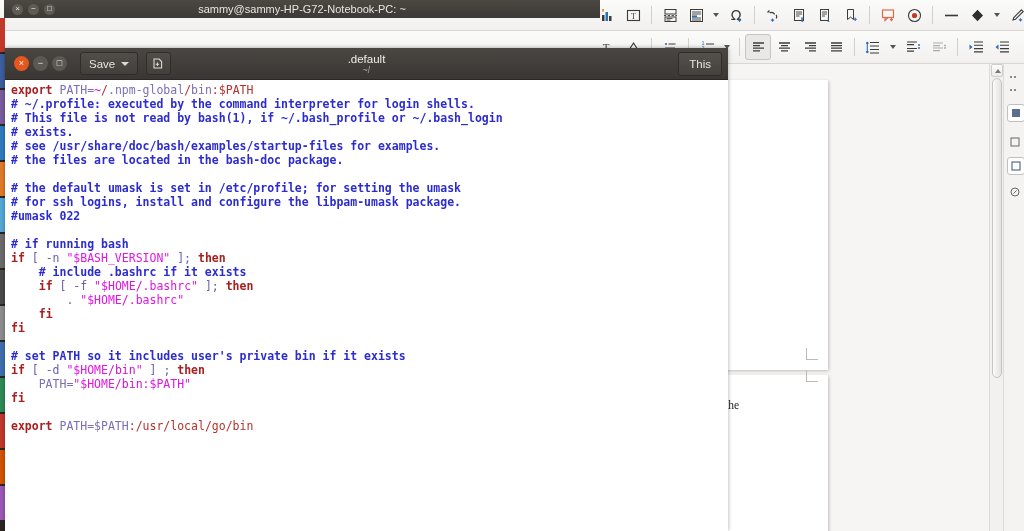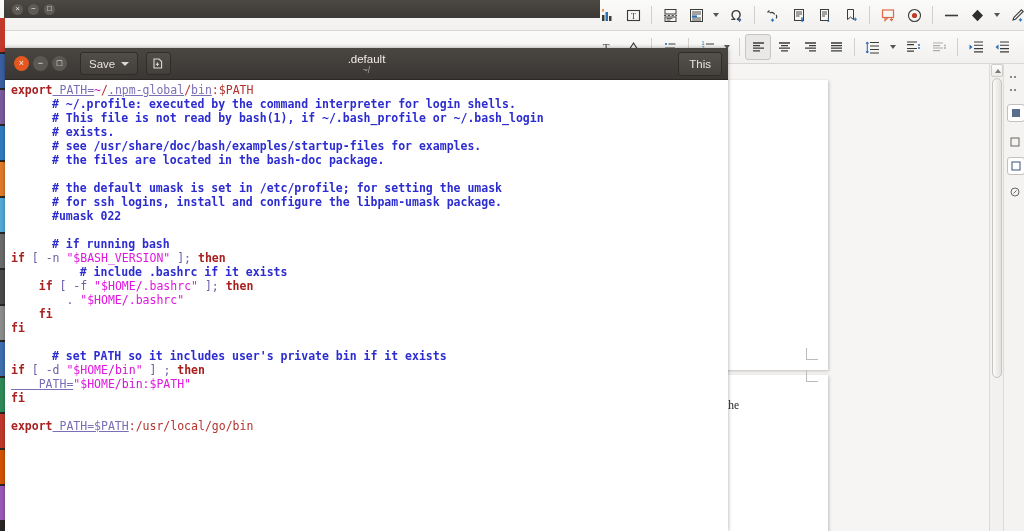--- a/index.html
+++ b/index.html
@@ -146,26 +146,26 @@
     color:#e9e4de;font-size:11.5px;display:flex;align-items:center;
   }
   #gedit-body{
     height:452px;background:#ffffff;overflow:hidden;position:relative;
     padding:3px 0 0 6px;box-sizing:border-box;
   }
   #code{
     font-family:"DejaVu Sans Mono","Liberation Mono",monospace;
     font-size:11.5px;line-height:14px;white-space:pre;
   }
-  .c-cmt{color:#2c2cd0;font-weight:bold;margin-left:41px;}
+  .c-cmt{color:#2c2cd0;font-weight:bold;}
   .c-kw{color:#a82020;font-weight:bold;}
   .c-str{color:#e017e0;}
   .c-pln{color:#6a5fa8;}
   .c-red{color:#b4322c;}
-  .c-var{color:#7a6fb5;text-decoration:underline;}
+  .c-var{color:#7a6fb5;}
   .c-path{color:#d10fd1;}
 </style>
 </head>
 <body>
 
 <div id="writer">
 
   <div class="lo-toolbar" id="lo-toolbar-1">
 
     <div class="tb-btn">
@@ -472,20 +472,21 @@
     <div class="lic" style="top: 396px; background: rgb(192, 57, 43);"></div>
     <div class="lic" style="top: 432px; background: rgb(211, 84, 0);"></div>
     <div class="lic" style="top: 468px; background: rgb(155, 89, 182);"></div>
   </div>
 
 <div id="terminal">
   <div id="term-titlebar">
     <div class="tbtn close">×</div>
     <div class="tbtn min">−</div>
     <div class="tbtn max">□</div>
+    <div id="term-title">sammy@sammy-HP-G72-Notebook-PC: ~</div>
   </div>
 </div>
 
 <div id="gedit">
   <div id="gedit-header">
     <div class="gbtn close">×</div>
     <div class="gbtn min">−</div>
     <div class="gbtn max">□</div>
 
     <div id="open-btn">

